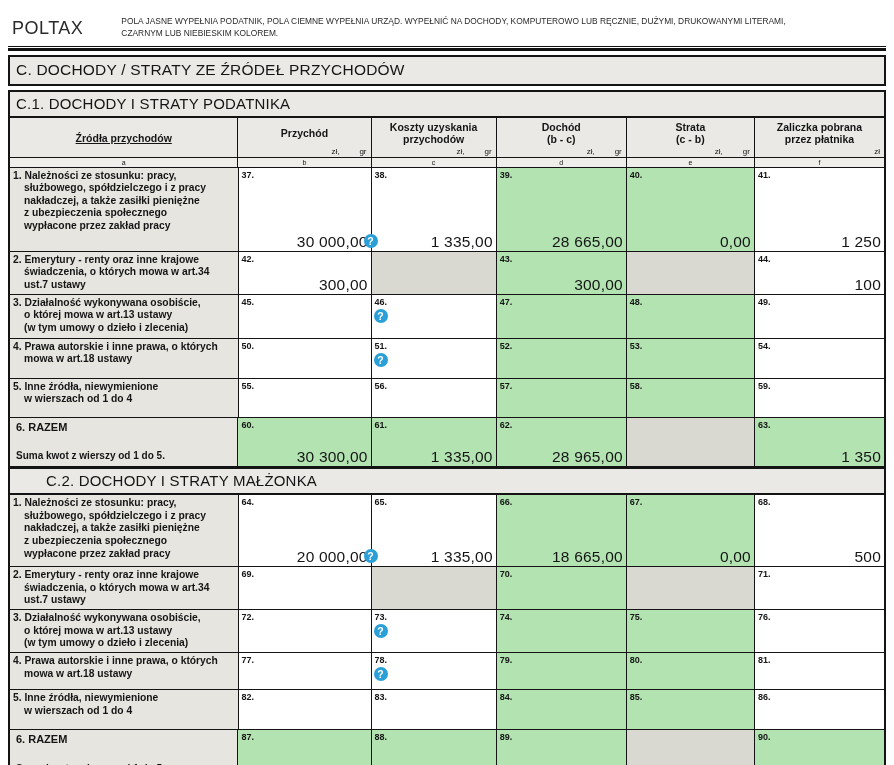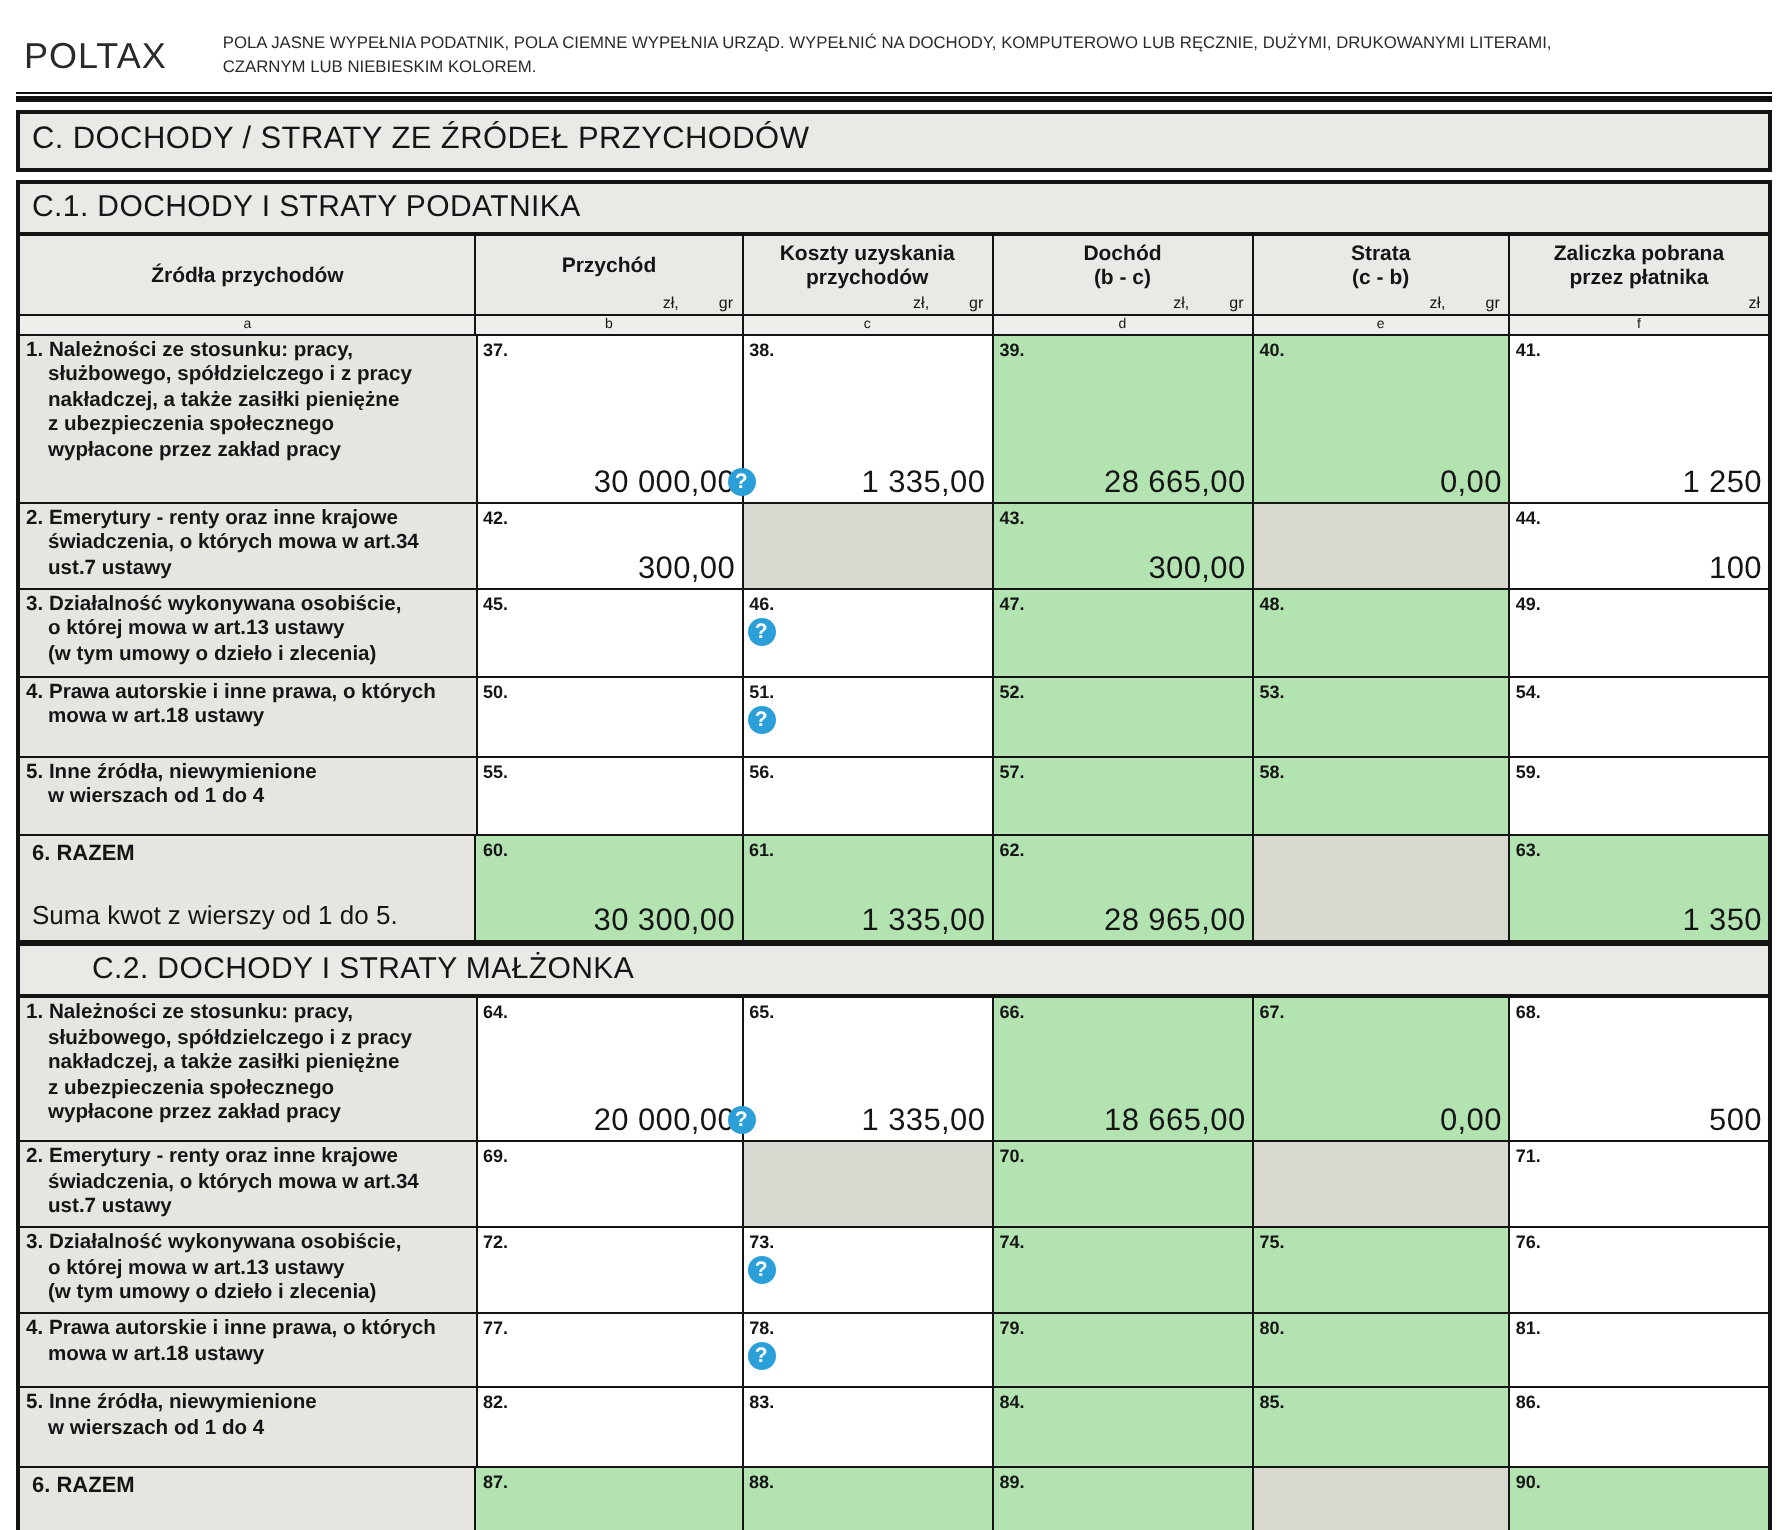--- a/index.html
+++ b/index.html
@@ -7,21 +7,21 @@
     --line:#141414; --help:#2ba0d8;
   }
   *{box-sizing:border-box;}
   html,body{margin:0;padding:0;}
   body{
     width:894px;height:765px;background:#ffffff;color:#151515;
     font-family:"Liberation Sans","DejaVu Sans",sans-serif;overflow:hidden;
   }
   
   .topbar{display:flex;align-items:flex-start;padding:14px 10px 3px 12px;}
-  .brand{font-size:18px;letter-spacing:.5px;color:#2a2a2a;margin-right:28px;padding-top:4px;}
+  .brand{font-size:18px;letter-spacing:.5px;color:#2a2a2a;margin-right:38px;padding-top:4px;}
   .instr{font-size:8.4px;line-height:1.4;width:688px;color:#2a2a2a;padding-top:2px;}
   .toprule{margin:3px 8px 0 8px;border-top:1.5px solid #111;}
   .toprule2{margin:1px 8px 0 8px;border-top:3px solid #111;}
   
   .cbox{margin:4px 8px 0 8px;border:2px solid var(--line);background:var(--band);}
   .cband{font-size:15.5px;font-weight:normal;padding:4px 6px 5px 6px;letter-spacing:.2px;}
   
   .form{margin:4px 8px 0 8px;border:2px solid var(--line);}
   .band{background:var(--band);font-size:15px;padding:3px 6px 4px 6px;border-bottom:2px solid var(--line);letter-spacing:.2px;}
   .band.mid{border-top:2px solid var(--line);padding-left:36px;}
@@ -34,21 +34,21 @@
   .unit{display:flex;justify-content:flex-end;align-items:flex-end;gap:20px;font-size:8px;padding:0 4px 1px 0;height:11px;}
   .letters{display:flex;background:#efeeea;border-bottom:1px solid var(--line);}
   .letters div{font-size:7px;line-height:9px;height:9px;text-align:center;border-right:1px solid var(--line);}
   .letters div:last-child{border-right:none;}
   .trow{display:flex;border-bottom:1px solid var(--line);}
   .trow:last-child{border-bottom:none;}
   .rlabel{background:var(--lab);border-right:1px solid var(--line);font-size:10.3px;font-weight:bold;
           line-height:1.22;padding:2px 3px 2px 14px;text-indent:-11px;white-space:pre-line;}
   .rlabel.razem{display:flex;flex-direction:column;justify-content:space-between;padding:3px 3px 3px 6px;text-indent:0;gap:16px;}
   .rl-main{font-size:11px;font-weight:bold;}
-  .rl-sub{font-size:13px;font-weight:normal;padding-bottom:1px;}
+  .rl-sub{font-size:10px;font-weight:bold;padding-bottom:1px;}
   .cell{position:relative;border-right:1px solid var(--line);}
   .cell:last-child{border-right:none;}
   .cell.w{background:#ffffff;}
   .cell.g{background:var(--green);}
   .cell.d{background:var(--dark);}
   .fnum{position:absolute;top:2px;left:3px;font-size:9px;font-weight:bold;}
   .fval{position:absolute;right:3px;bottom:0px;font-size:15.5px;letter-spacing:.2px;}
   
   .ca{width:230px;}.cb{width:134px;}.cc{width:126px;}.cd{width:131px;}.ce{width:129px;}.cf{width:130px;}
   
@@ -72,21 +72,21 @@
 
 <div class="cbox">
   <div class="cband">C. DOCHODY / STRATY ZE ŹRÓDEŁ PRZYCHODÓW</div>
 </div>
 
 <div class="form">
 
   <div class="band">C.1. DOCHODY I STRATY PODATNIKA</div>
 
   <div class="thead">
-    <div class="th ca" style="min-height:38px;">
+    <div class="th ca" style="min-height:38px;text-decoration:underline;">
       <div class="hlabel">Źródła przychodów</div>
     </div>
     <div class="th cb">
       <div class="hlabel">Przychód</div>
       <div class="unit">
           <span>zł,</span>
           <span>gr</span>
         </div>
     </div>
     <div class="th cc">

